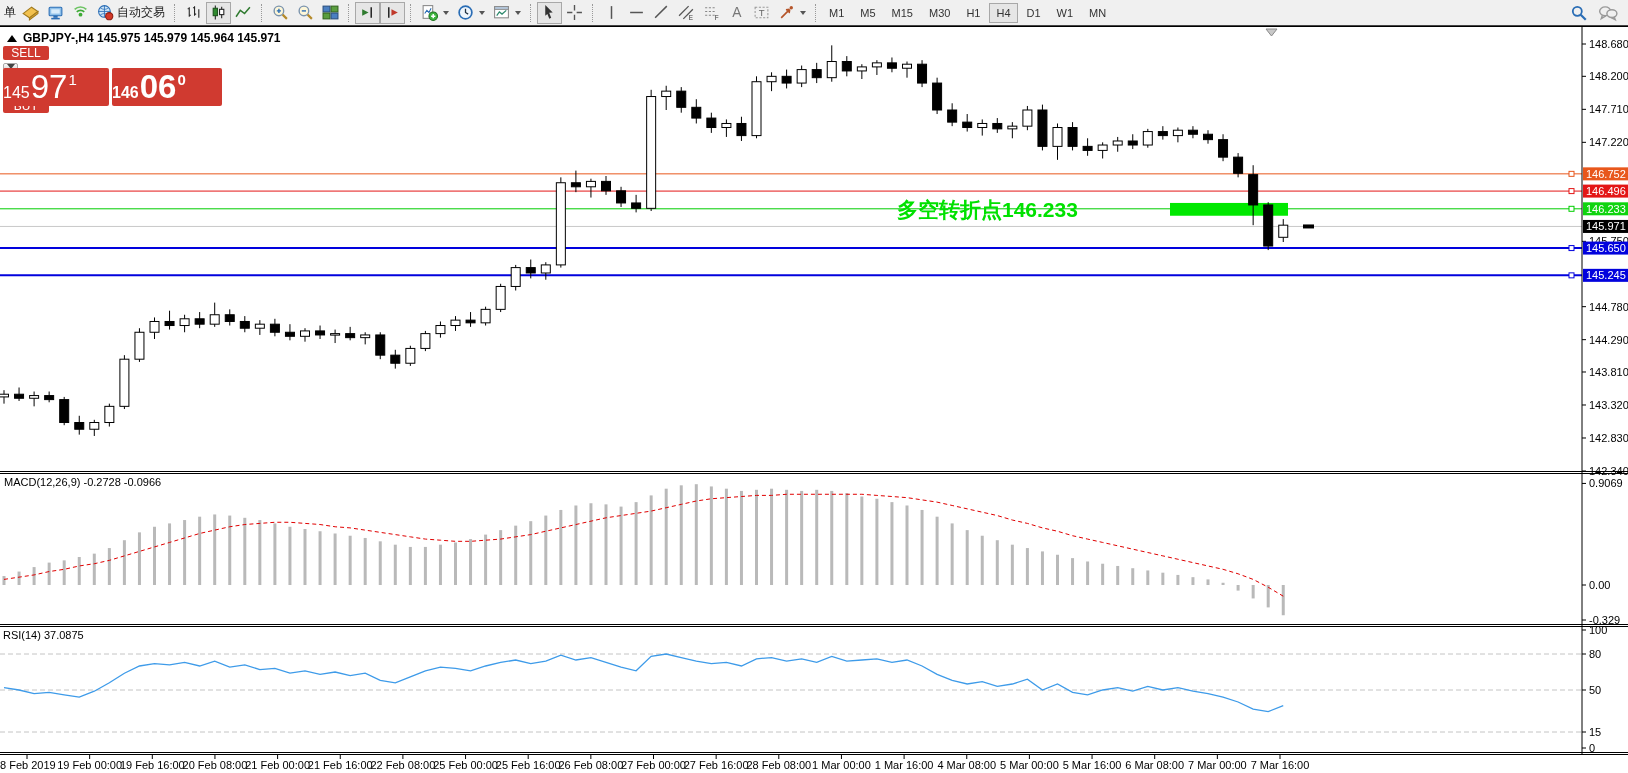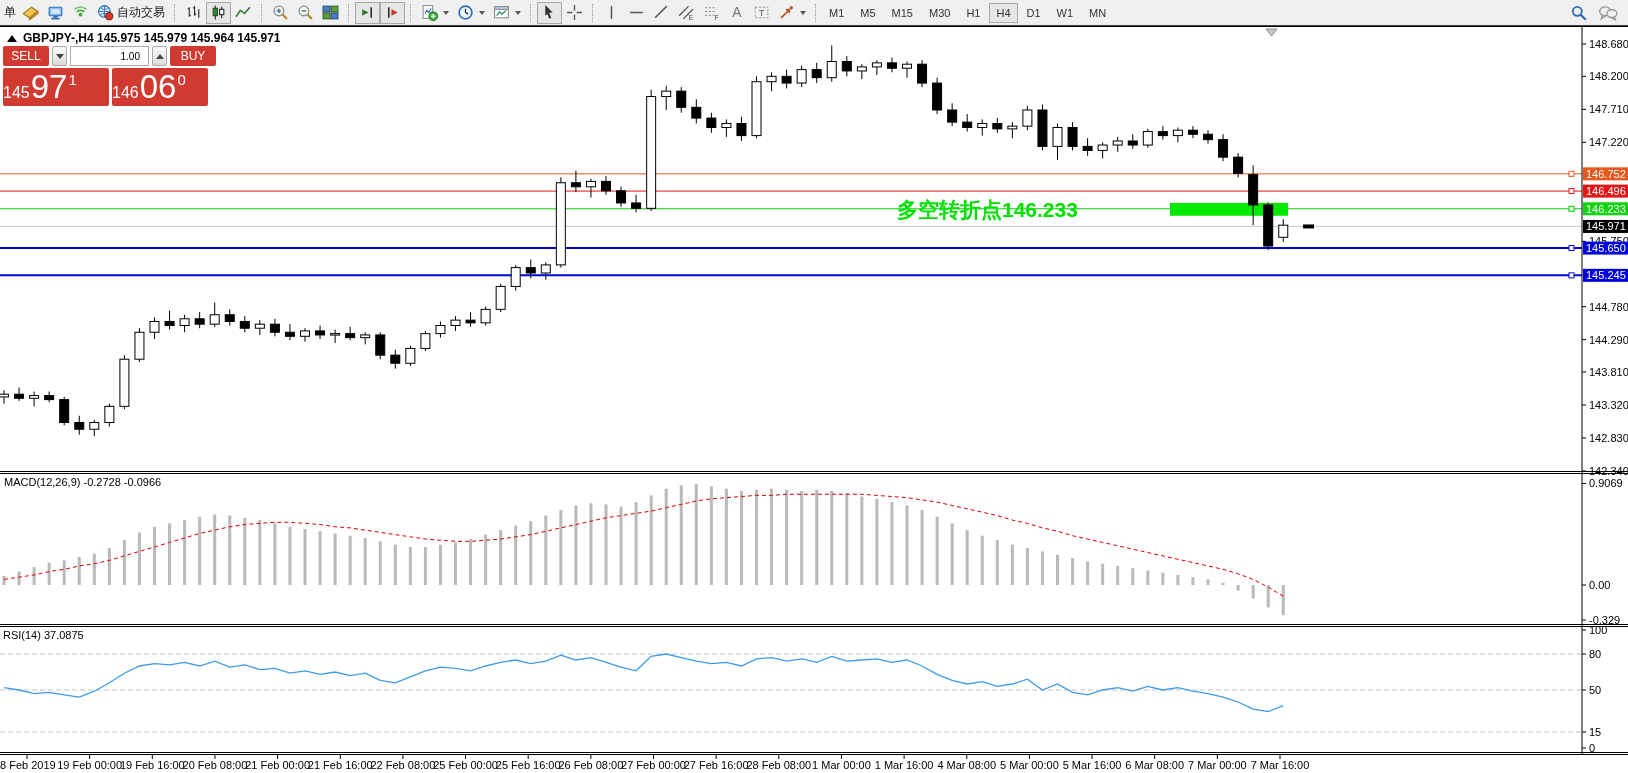--- a/index.html
+++ b/index.html
@@ -17,35 +17,35 @@
   .tf-btn{font-size:11px;color:#333;padding:2px 6px;border:1px solid transparent;height:20px;
           box-sizing:border-box;display:flex;align-items:center;}
   .tf-btn.pressed{background:#e6e6e6;border:1px solid #a8a8a8;}
   .tb-right{margin-left:auto;display:flex;align-items:center;gap:10px;padding-right:8px;}
   
   .chart-title{position:absolute;left:7px;top:31px;font-size:12px;font-weight:bold;color:#000;
                display:flex;align-items:center;gap:6px;z-index:5;}
   .tri-up{width:0;height:0;border-left:5px solid transparent;border-right:5px solid transparent;
           border-bottom:7px solid #000;}
   .trade-panel{position:absolute;left:3px;top:46px;z-index:6;width:219px;}
-  .tp-row1{display:flex;gap:3px;height:20px;}
+  .tp-row1{display:flex;gap:3px;height:20px;flex-direction:column;}
   .tp-btn{background:#d03a30;color:#fff;font-size:12px;display:flex;align-items:center;justify-content:center;
           width:46px;border-radius:2px;}
   .tp-step{width:15px;background:linear-gradient(#fafafa,#dcdcdc);border:1px solid #a9a9a9;box-sizing:border-box;
            display:flex;align-items:center;justify-content:center;border-radius:2px;}
   .tp-val{width:79px;background:#fff;border:1px solid #a9a9a9;box-sizing:border-box;font-size:10px;color:#000;
           display:flex;align-items:center;justify-content:flex-end;padding-right:8px;}
   .tri-s-up{width:0;height:0;border-left:4px solid transparent;border-right:4px solid transparent;border-bottom:5px solid #444;}
   .tri-s-dn{width:0;height:0;border-left:4px solid transparent;border-right:4px solid transparent;border-top:5px solid #444;}
   .tp-row2{display:flex;gap:3px;margin-top:2px;height:38px;}
   .tp-price{background:#d03a30;color:#fff;display:flex;align-items:center;justify-content:flex-start;border-radius:2px;}
   .tp-price .sm{font-size:16px;align-self:flex-end;margin-bottom:4px;}
   .tp-price .bg{font-size:33px;line-height:36px;margin:12px 1px;}
   .tp-price .sup{font-size:15px;align-self:flex-start;margin-top:3px;}
-  .tp-sell{width:106px;} .tp-buy{width:96px;}
+  .tp-sell{width:106px;} .tp-buy{width:110px;font-weight:bold;}
   svg text{font-family:"Liberation Sans",sans-serif;}
   .icon{display:block;}
 </style>
 </head>
 <body>
 
 <div id="app">
 
   <div class="toolbar">
     <span class="tb-text">单</span>

